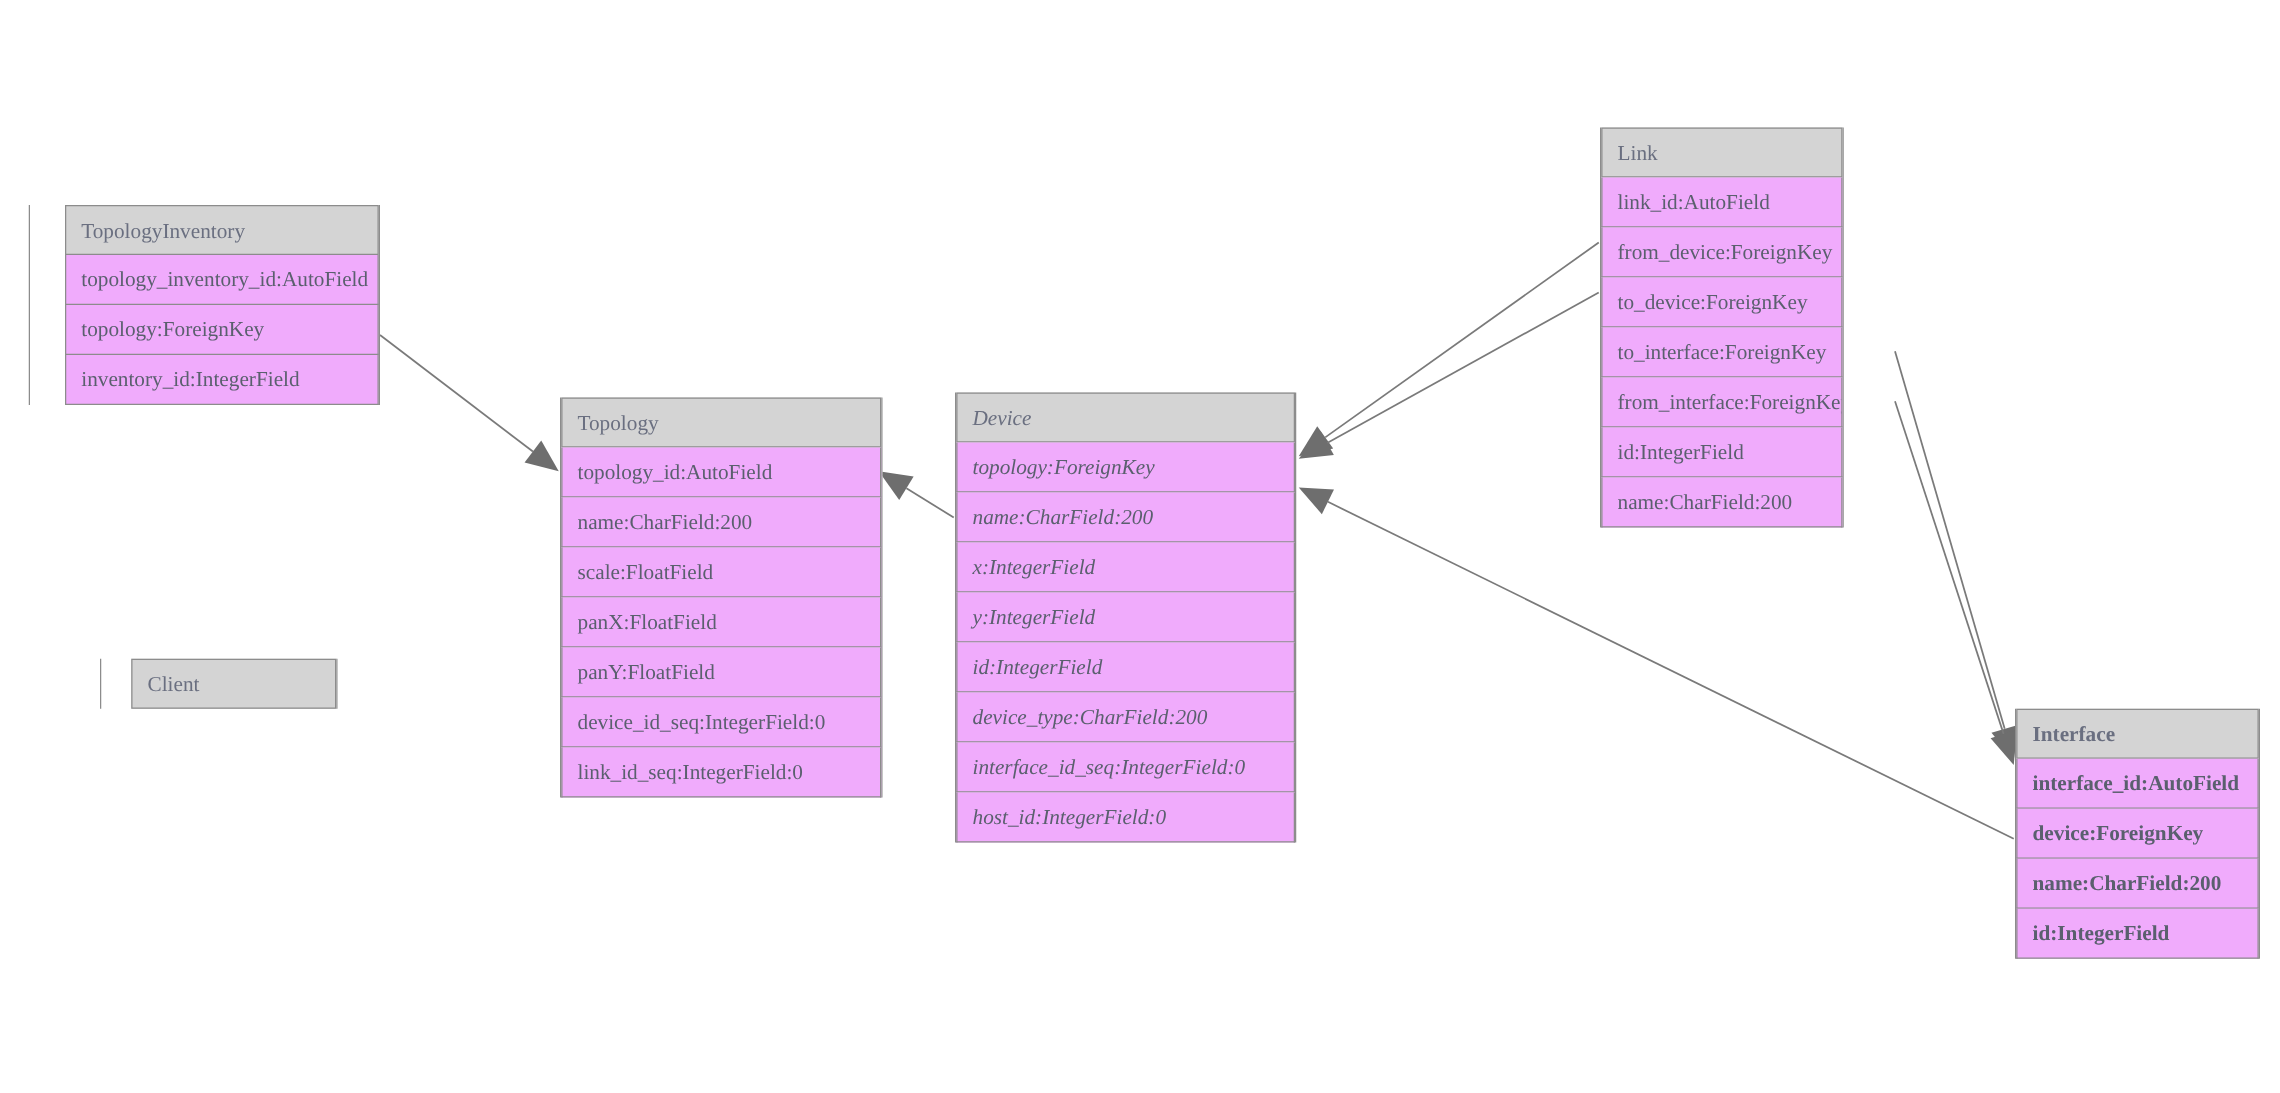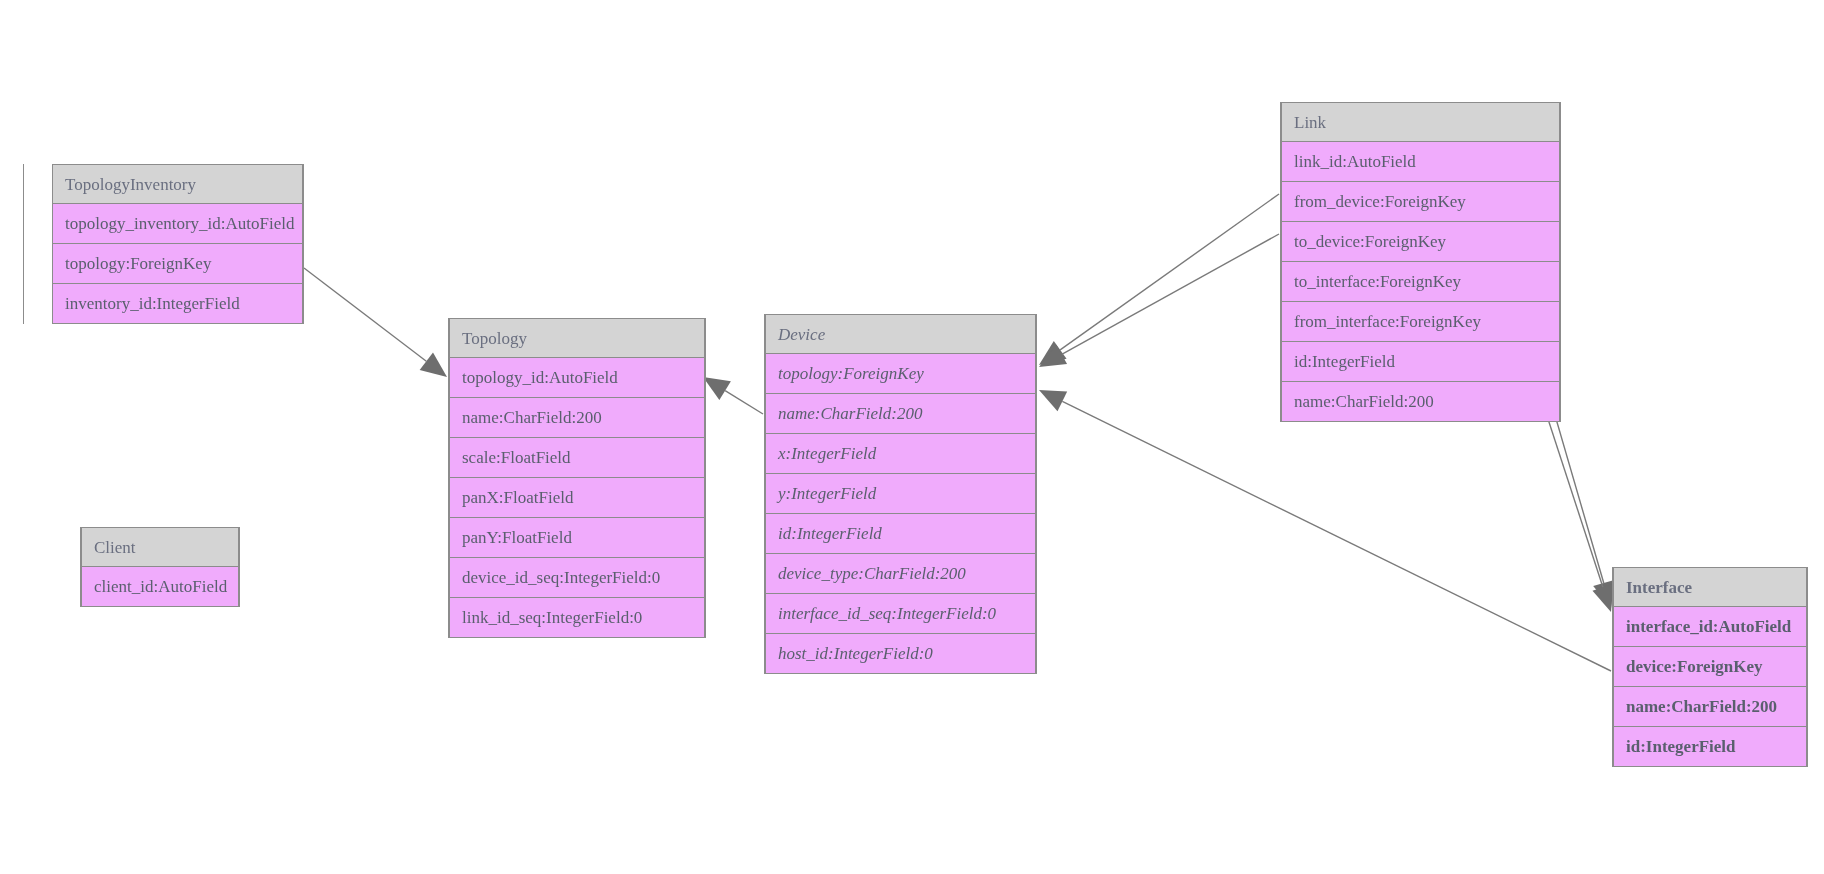--- a/index.html
+++ b/index.html
@@ -104,23 +104,22 @@
       </g>
     </svg>
 
   <div id="entities">
       <div class="entity" style="left: 23px; top: 164px; width: 281px; padding-left: 28px;">
         <div class="entity-header">TopologyInventory</div>
         <div class="entity-field">topology_inventory_id:AutoField</div>
         <div class="entity-field">topology:ForeignKey</div>
         <div class="entity-field">inventory_id:IntegerField</div>
       </div>
-      <div class="entity" style="left: 80px; top: 527px; width: 160px;">
+      <div class="entity" style="left: 80px; top: 527px; width: 190px; padding-left: 24px;">
         <div class="entity-header">Client</div>
-        <div class="entity-field">client_id:AutoField</div>
       </div>
       <div class="entity" style="left: 448px; top: 318px; width: 258px;">
         <div class="entity-header">Topology</div>
         <div class="entity-field">topology_id:AutoField</div>
         <div class="entity-field">name:CharField:200</div>
         <div class="entity-field">scale:FloatField</div>
         <div class="entity-field">panX:FloatField</div>
         <div class="entity-field">panY:FloatField</div>
         <div class="entity-field">device_id_seq:IntegerField:0</div>
         <div class="entity-field">link_id_seq:IntegerField:0</div>
@@ -129,21 +128,21 @@
         <div class="entity-header">Device</div>
         <div class="entity-field">topology:ForeignKey</div>
         <div class="entity-field">name:CharField:200</div>
         <div class="entity-field">x:IntegerField</div>
         <div class="entity-field">y:IntegerField</div>
         <div class="entity-field">id:IntegerField</div>
         <div class="entity-field">device_type:CharField:200</div>
         <div class="entity-field">interface_id_seq:IntegerField:0</div>
         <div class="entity-field">host_id:IntegerField:0</div>
       </div>
-      <div class="entity" style="left: 1280px; top: 102px; width: 281px;">
+      <div class="entity" style="left: 1280px; top: 102px; width: 195px;">
         <div class="entity-header">Link</div>
         <div class="entity-field">link_id:AutoField</div>
         <div class="entity-field">from_device:ForeignKey</div>
         <div class="entity-field">to_device:ForeignKey</div>
         <div class="entity-field">to_interface:ForeignKey</div>
         <div class="entity-field">from_interface:ForeignKey</div>
         <div class="entity-field">id:IntegerField</div>
         <div class="entity-field">name:CharField:200</div>
       </div>
       <div class="entity" style="left: 1612px; top: 567px; width: 196px; font-weight: bold;">

